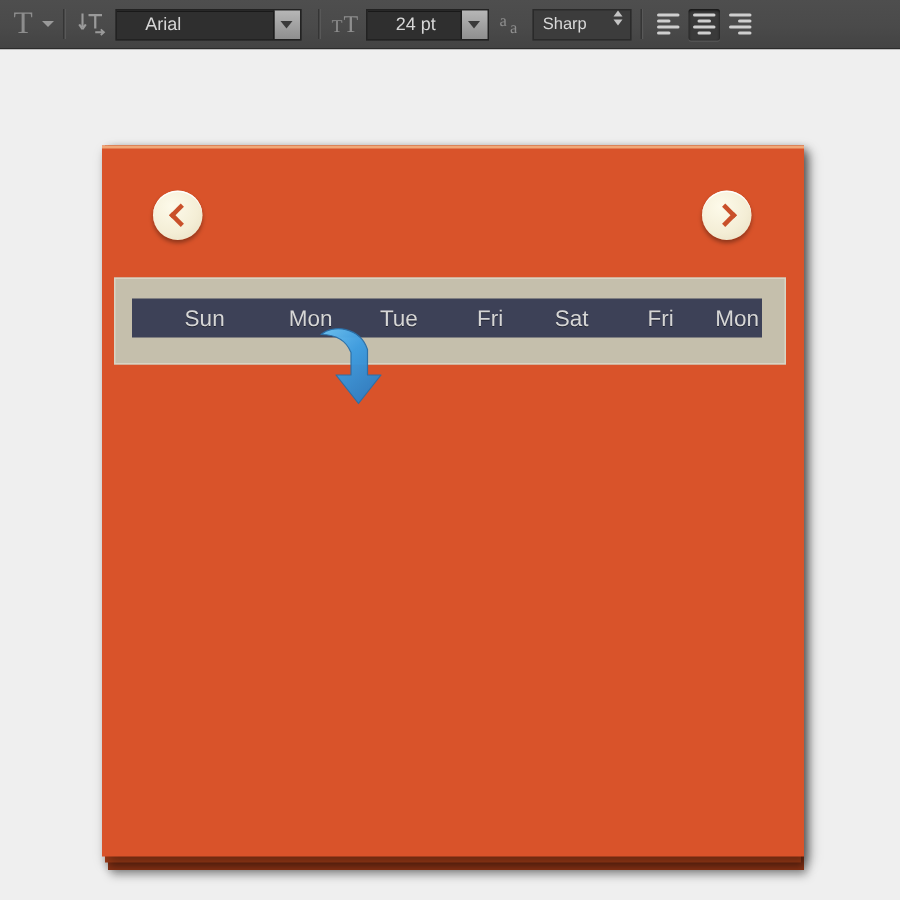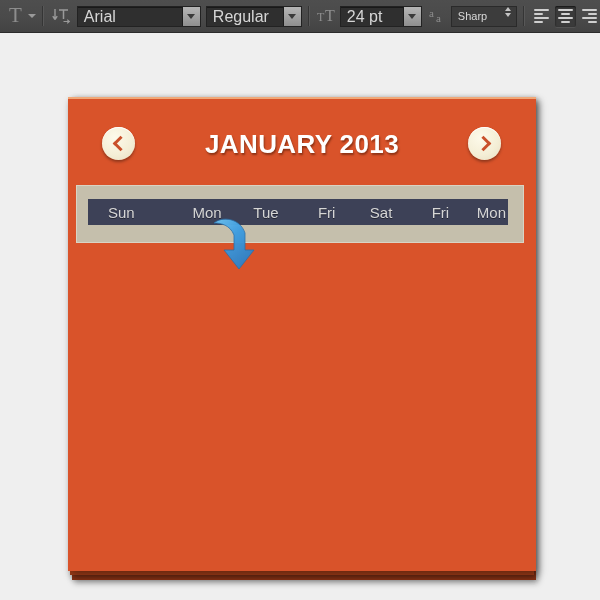--- a/index.html
+++ b/index.html
@@ -72,26 +72,27 @@
     height: 19px;
     background: #2f2f2f;
     border: 1px solid #222;
     box-shadow: inset 0 1px 0 rgba(0,0,0,.45);
     display: flex;
     align-items: stretch;
     flex: none;
   }
   .combo .val {
     color: #d6d6d6;
-    font-size: 16px;
+    font-size: 12px;
     line-height: 19px;
     padding-left: 6px;
     flex: 1 1 auto;
     white-space: nowrap;
     overflow: hidden;
+    margin-left: 13px;
   }
   .combo .drop {
     width: 17px;
     background: linear-gradient(to bottom,#b6b6b6,#8f8f8f);
     border-left: 1px solid #1c1c1c;
     display: flex;
     align-items: center;
     justify-content: center;
     flex: none;
   }
@@ -265,21 +266,21 @@
     align-items: center;
   }
   #weekday-row .day {
     flex: 1 1 0;
     text-align: right;
     font-size: 15px;
     color: #d6d6d6;
     text-shadow: 0 1px 0 rgba(0,0,0,.45);
     white-space: nowrap;
   }
-  #weekday-row .day:first-child { text-align: left; padding-left: 20px; }
+  #weekday-row .day:first-child { text-align: center; padding-left: 20px; }
   #weekday-row .day:last-child  { text-align: right; padding-right: 2px; }
 
   
   #annotation-arrow {
     position: absolute;
     left: 143px; top: 117px;
     width: 56px; height: 58px;
     pointer-events: none;
   }
 </style>
@@ -307,26 +308,20 @@
 
   <div class="combo" id="combo-family">
     <div class="val">Arial</div>
     <div class="drop">
         <i></i>
       </div>
   </div>
 
   <div class="tb-gap"></div>
 
-  <div class="combo" id="combo-style">
-    <div class="val">Regular</div>
-    <div class="drop">
-        <i></i>
-      </div>
-  </div>
 
   <div class="tb-sep"></div>
 
   <div class="tb-icon" style="width:24px;">
     <svg width="22" height="18" viewBox="0 0 22 18" aria-hidden="true">
       <text x="0" y="14" font-family="Liberation Serif, serif" font-size="12" fill="#8e8e8e">T</text>
       <text x="8" y="14" font-family="Liberation Serif, serif" font-size="16" fill="#8e8e8e">T</text>
     </svg>
   </div>
 
@@ -383,21 +378,20 @@
 
   <div class="sheet" id="sheet-2"></div>
   <div class="sheet" id="sheet-1"></div>
 
   <div id="calendar-panel">
 
     <div class="nav-btn" id="nav-prev">
       <span class="chev"></span>
     </div>
 
-    <div id="month-title">JANUARY 2013</div>
 
     <div class="nav-btn" id="nav-next">
       <span class="chev"></span>
     </div>
 
     <div id="weekday-band"></div>
 
     <div id="weekday-row">
       <span class="day">Sun</span>
       <span class="day">Mon</span>

